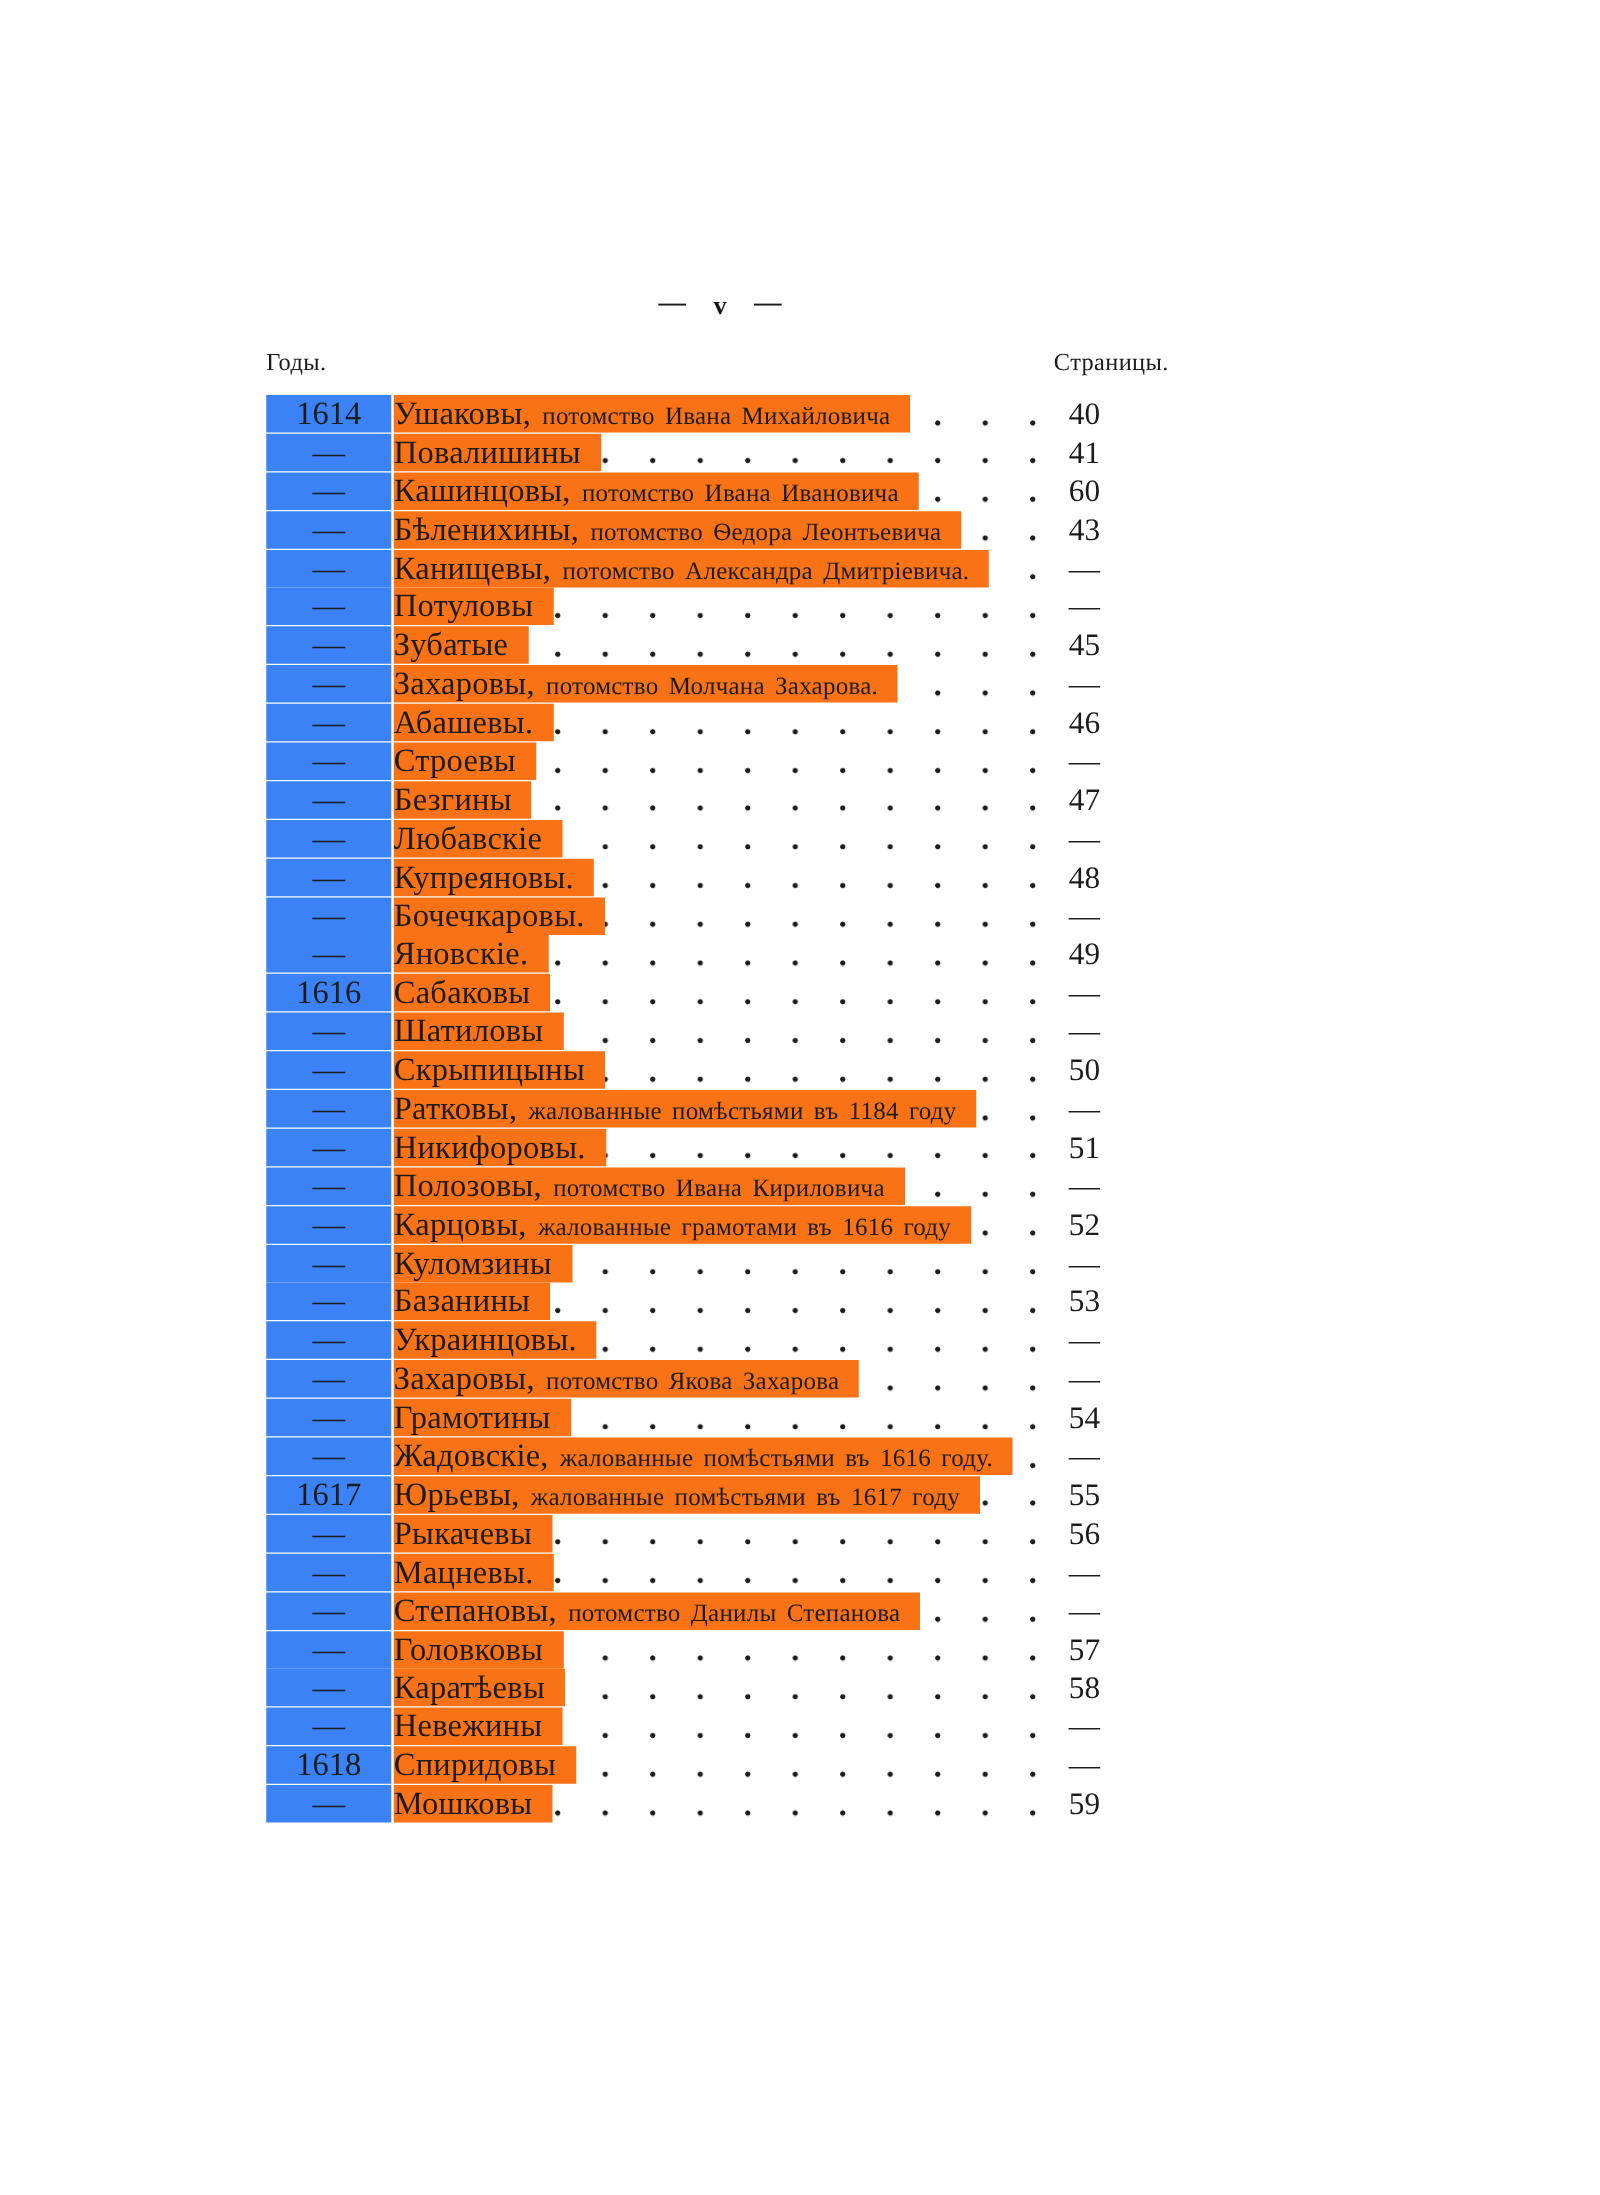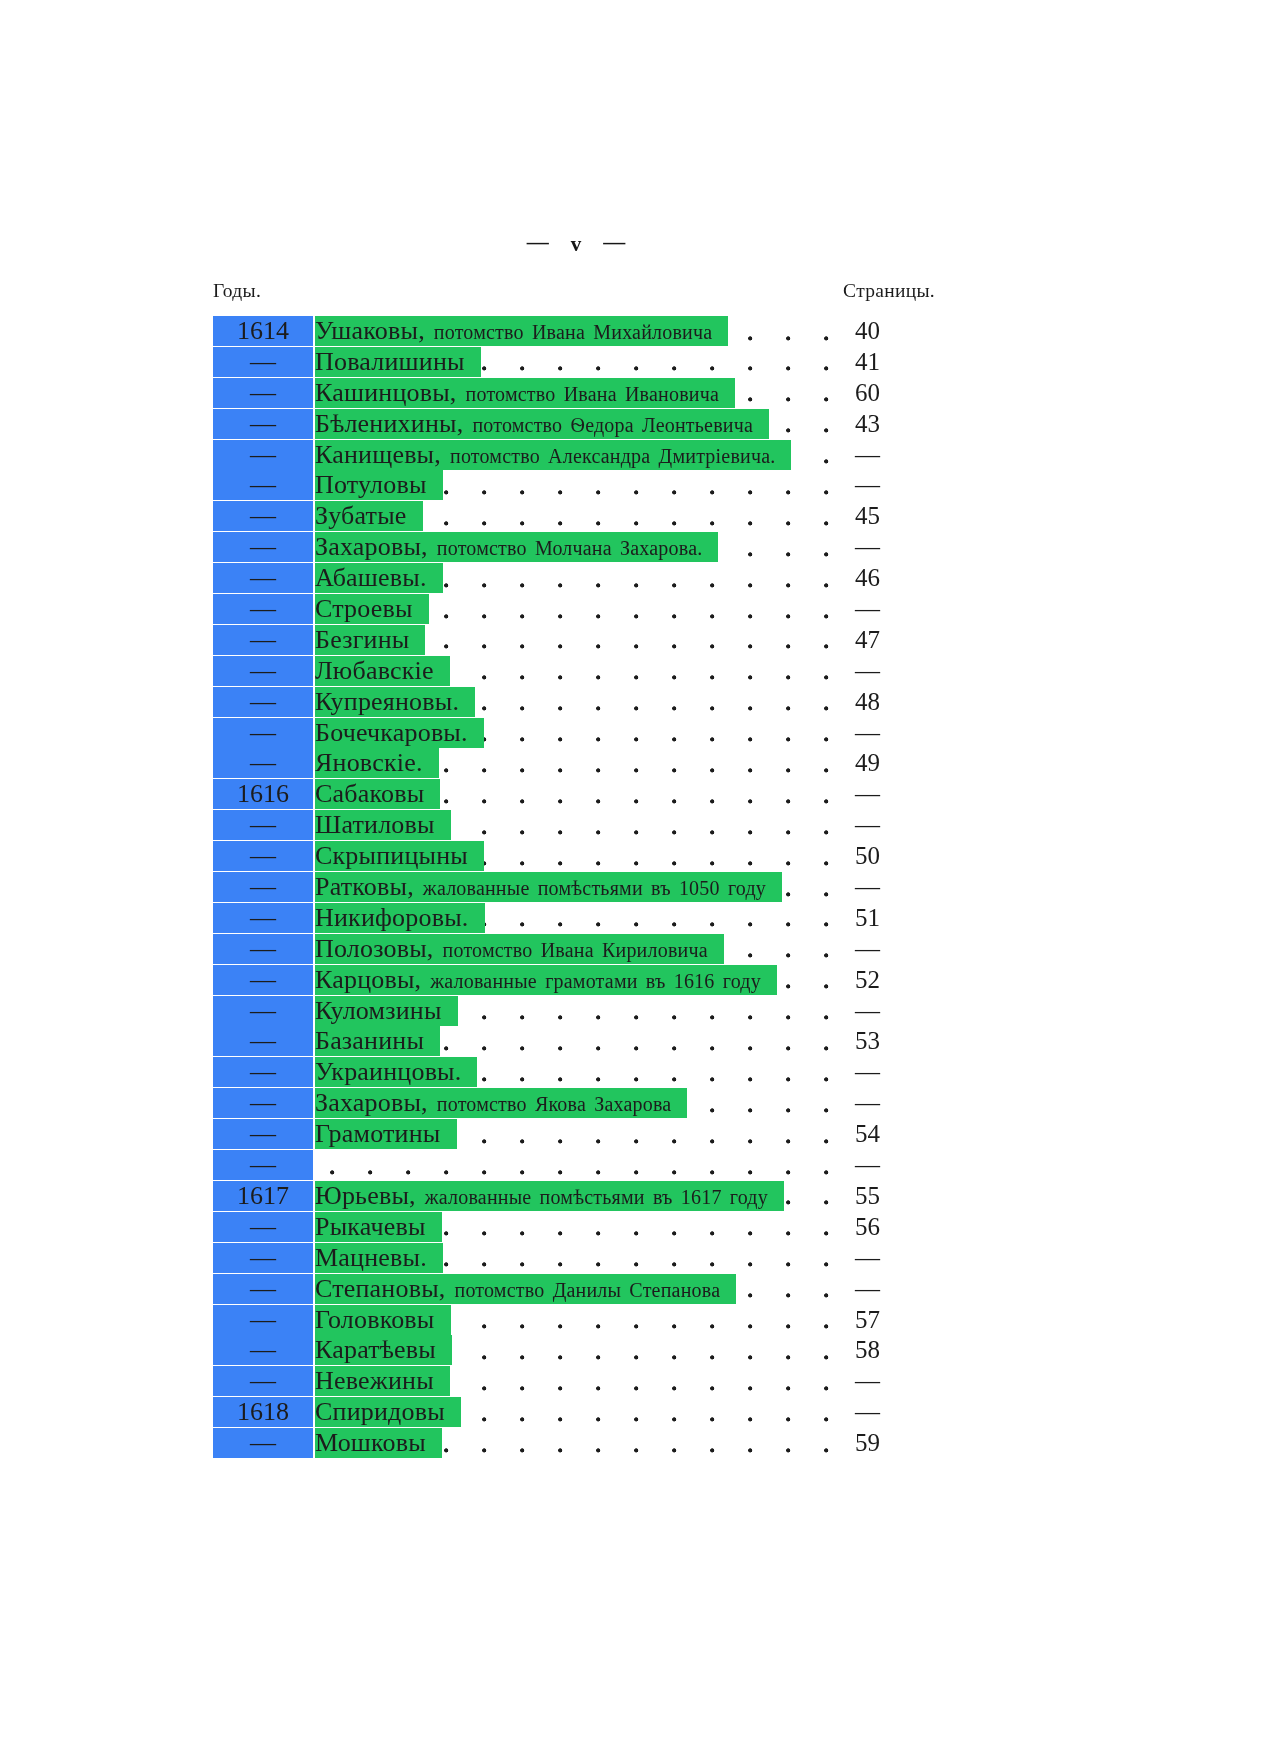--- a/index.html
+++ b/index.html
@@ -34,21 +34,21 @@
     background-image:radial-gradient(circle at 2.2px 2.4px, #1c1c1c 1.75px, rgba(0,0,0,0) 2.4px);
     background-size:38px 5px; background-repeat:repeat-x;
   }
   .year {
     flex:0 0 auto; width:100px; text-align:center;
     font-size:26px; position:relative; z-index:1; background:#3b82f6;
   }
   .name {
     flex:0 0 auto; margin-left:2px; padding-right:16px;
     font-size:26px; letter-spacing:0.2px;
-    position:relative; z-index:1; background:#22c55e;
+    position:relative; z-index:1; background:#f97316;
   }
   .name .detail { font-size:20px; margin-left:9px; letter-spacing:0.2px; word-spacing:3px; }
   .pg {
     flex:0 0 auto; margin-left:auto; width:84px; text-align:left;
     font-size:25px; position:relative; z-index:1; background:#fff;
   }
 </style>
 </head>
 <body>
 
@@ -168,21 +168,21 @@
   </div>
 
   <div class="row">
     <span class="year">—</span>
     <span class="name"><span class="nm">Скрыпицыны</span></span>
     <span class="pg">50</span>
   </div>
 
   <div class="row">
     <span class="year">—</span>
-    <span class="name"><span class="nm">Ратковы,</span><span class="detail">жалованные помѣстьями въ 1050 году</span></span>
+    <span class="name"><span class="nm">Ратковы,</span><span class="detail">жалованные помѣстьями въ 1184 году</span></span>
     <span class="pg">—</span>
   </div>
 
   <div class="row">
     <span class="year">—</span>
     <span class="name"><span class="nm">Никифоровы.</span></span>
     <span class="pg">51</span>
   </div>
 
   <div class="row">
@@ -222,20 +222,21 @@
   </div>
 
   <div class="row">
     <span class="year">—</span>
     <span class="name"><span class="nm">Грамотины</span></span>
     <span class="pg">54</span>
   </div>
 
   <div class="row">
     <span class="year">—</span>
+    <span class="name"><span class="nm">Жадовскіе,</span><span class="detail">жалованные помѣстьями въ 1616 году.</span></span>
     <span class="pg">—</span>
   </div>
 
   <div class="row">
     <span class="year">1617</span>
     <span class="name"><span class="nm">Юрьевы,</span><span class="detail">жалованные помѣстьями въ 1617 году</span></span>
     <span class="pg">55</span>
   </div>
 
   <div class="row">

